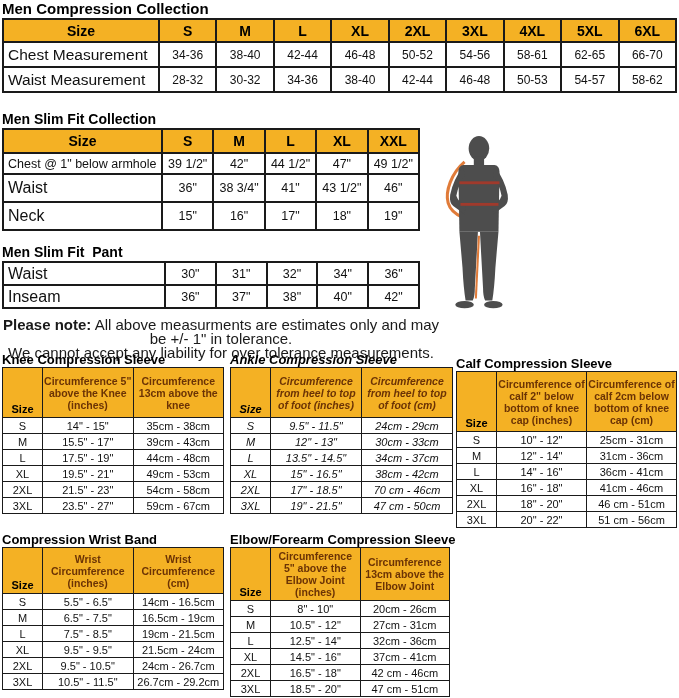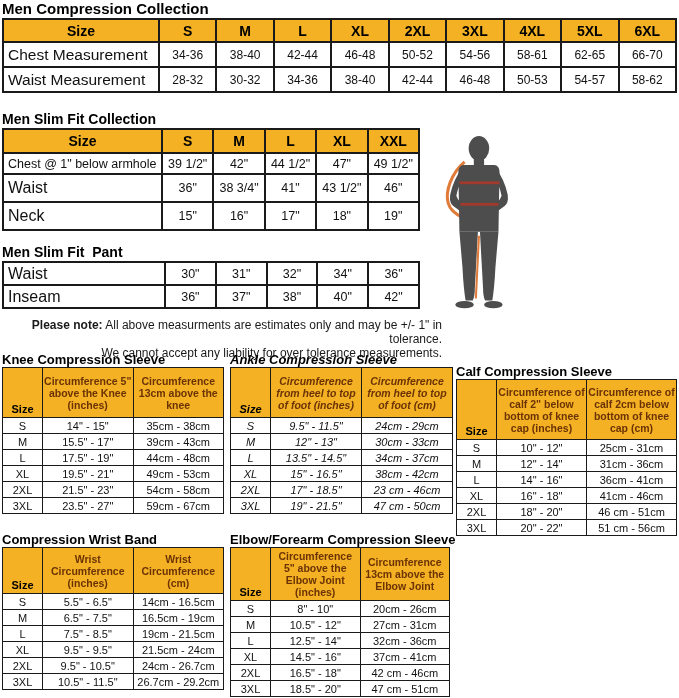--- a/index.html
+++ b/index.html
@@ -28,22 +28,22 @@
   .t-slim td:first-child{text-align:left;font-size:16px;padding-left:4px;}
   .t-slim tbody tr:first-child td{height:19px;font-size:12.5px;}
   .t-slim tbody tr:first-child td:first-child{font-size:12.5px;}
   .t-pant td{font-size:12.5px;height:21px;}
   .t-pant td:first-child{width:155px;text-align:left;font-size:16px;padding-left:4px;}
 
   .title-md{font-size:14px;height:18px;line-height:18px;}
   .title-sm{font-size:13px;height:15px;line-height:15px;}
 
   
-  .note{position:absolute;left:0;top:318px;width:442px;text-align:right;
-        font-size:12px;line-height:14px;color:#1a1a1a;}
+  .note{position:absolute;left:0;top:318px;width:442px;text-align:center;
+        font-size:15px;line-height:14px;color:#1a1a1a;}
   .note b{font-weight:bold;}
 
   
   .t-sub{width:222px;}
   .t-sub th,.t-sub td{border-width:1px;}
   .t-sub th{font-size:10.5px;line-height:12px;color:#6b3305;font-weight:bold;padding:2px 1px;}
   .t-sub th:first-child{width:37px;color:#000;vertical-align:bottom;font-size:11px;}
   .t-sub td{font-size:11px;height:15px;}
   .t-sub td:first-child{font-size:11px;}
   .h52 thead tr{height:50px;}
@@ -270,32 +270,32 @@
             <td>34cm - 37cm</td>
           </tr>
           <tr>
             <td>XL</td>
             <td>15" - 16.5"</td>
             <td>38cm - 42cm</td>
           </tr>
           <tr>
             <td>2XL</td>
             <td>17" - 18.5"</td>
-            <td>23 cm - 46cm</td>
+            <td>70 cm - 46cm</td>
           </tr>
           <tr>
             <td>3XL</td>
             <td>19" - 21.5"</td>
             <td>47 cm - 50cm</td>
           </tr>
         </tbody>
     </table>
   </div>
 
-  <div class="block" style="left:456px;top:364px;">
+  <div class="block" style="left:456px;top:356px;">
     <div class="tbl-title title-sm">Calf Compression Sleeve</div>
     <table class="t-sub h62" style="width:221px;">
       <thead>
           <tr>
             <th>Size</th>
             <th>Circumference of calf 2" below bottom of knee cap (inches)</th>
             <th>Circumference of calf 2cm below bottom of knee cap (cm)</th>
           </tr>
         </thead>
       <tbody>

